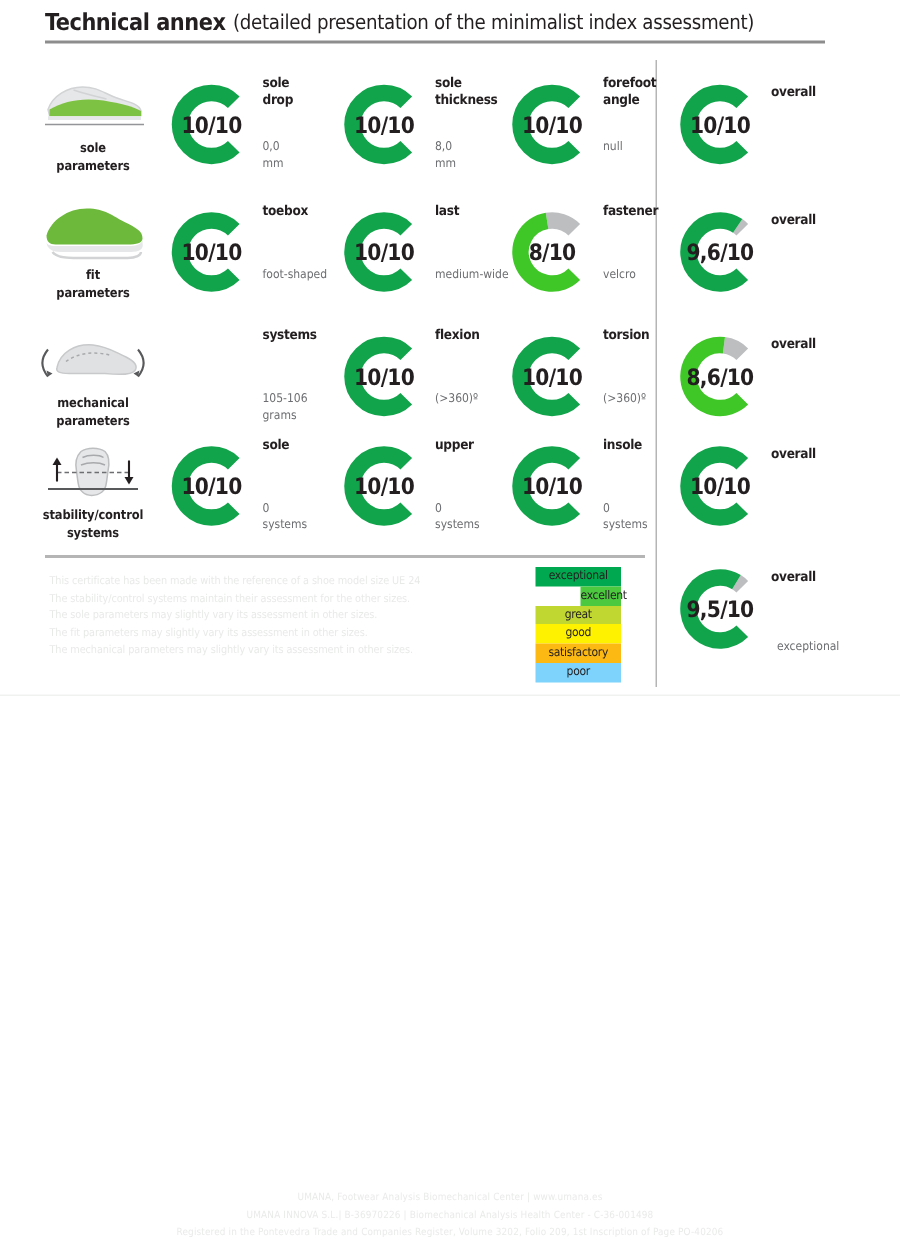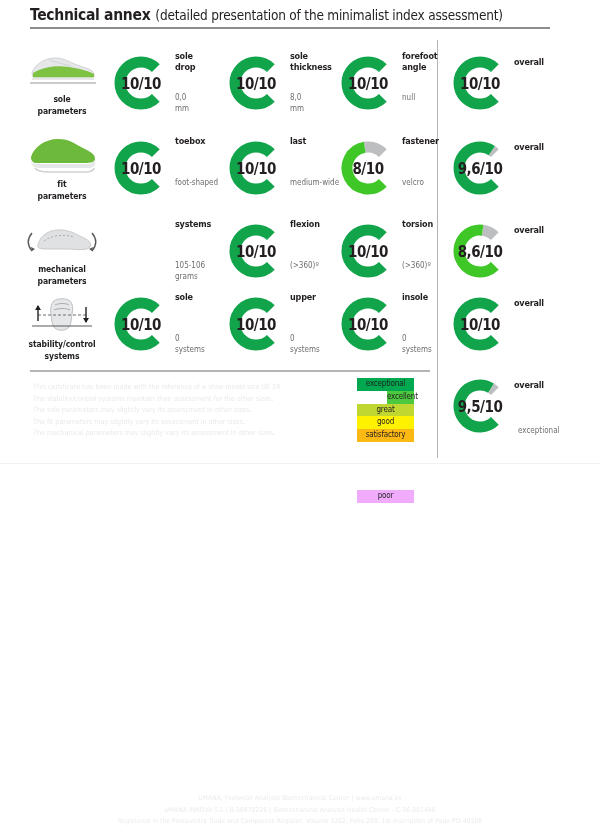--- a/index.html
+++ b/index.html
@@ -385,21 +385,21 @@
       <div class="note">The fit parameters may slightly vary its assessment in other sizes.</div>
       <div class="note">The mechanical parameters may slightly vary its assessment in other sizes.</div>
     </div>
 
   <div class="legend" id="legend-root">
       <div class="legend-row" style="background:#00A94F;">exceptional</div>
       <div class="legend-row" style="background:#4CC93F;margin-left:30px;">excellent</div>
       <div class="legend-row" style="background:#BFD730;">great</div>
       <div class="legend-row" style="background:#FFF200;">good</div>
       <div class="legend-row" style="background:#FDB913;">satisfactory</div>
-      <div class="legend-row" style="background:#f0abfc;margin-top:48px;">poor</div>
+      <div class="legend-row" style="background:#7dd3fc;">poor</div>
     </div>
 
   <div class="cell" id="final-cell" style="left:452px;top:372px;">
   <div class="gauge">
         <svg class="gaugesvg" width="56" height="56" viewBox="0 0 56 56">
      <path d="M 38.97 10.09 A 21 21 0 0 1 42.85 13.15" fill="none" stroke="#BCBEC0" stroke-width="11" stroke-linecap="butt"></path>
           <path d="M 42.85 42.85 A 21 21 0 1 1 38.97 10.09" fill="none" stroke="#11A44B" stroke-width="11" stroke-linecap="butt"></path>
      <text class="gauge-text" x="28" y="33.5" text-anchor="middle">9,5/10</text>
    </svg>
       </div>

